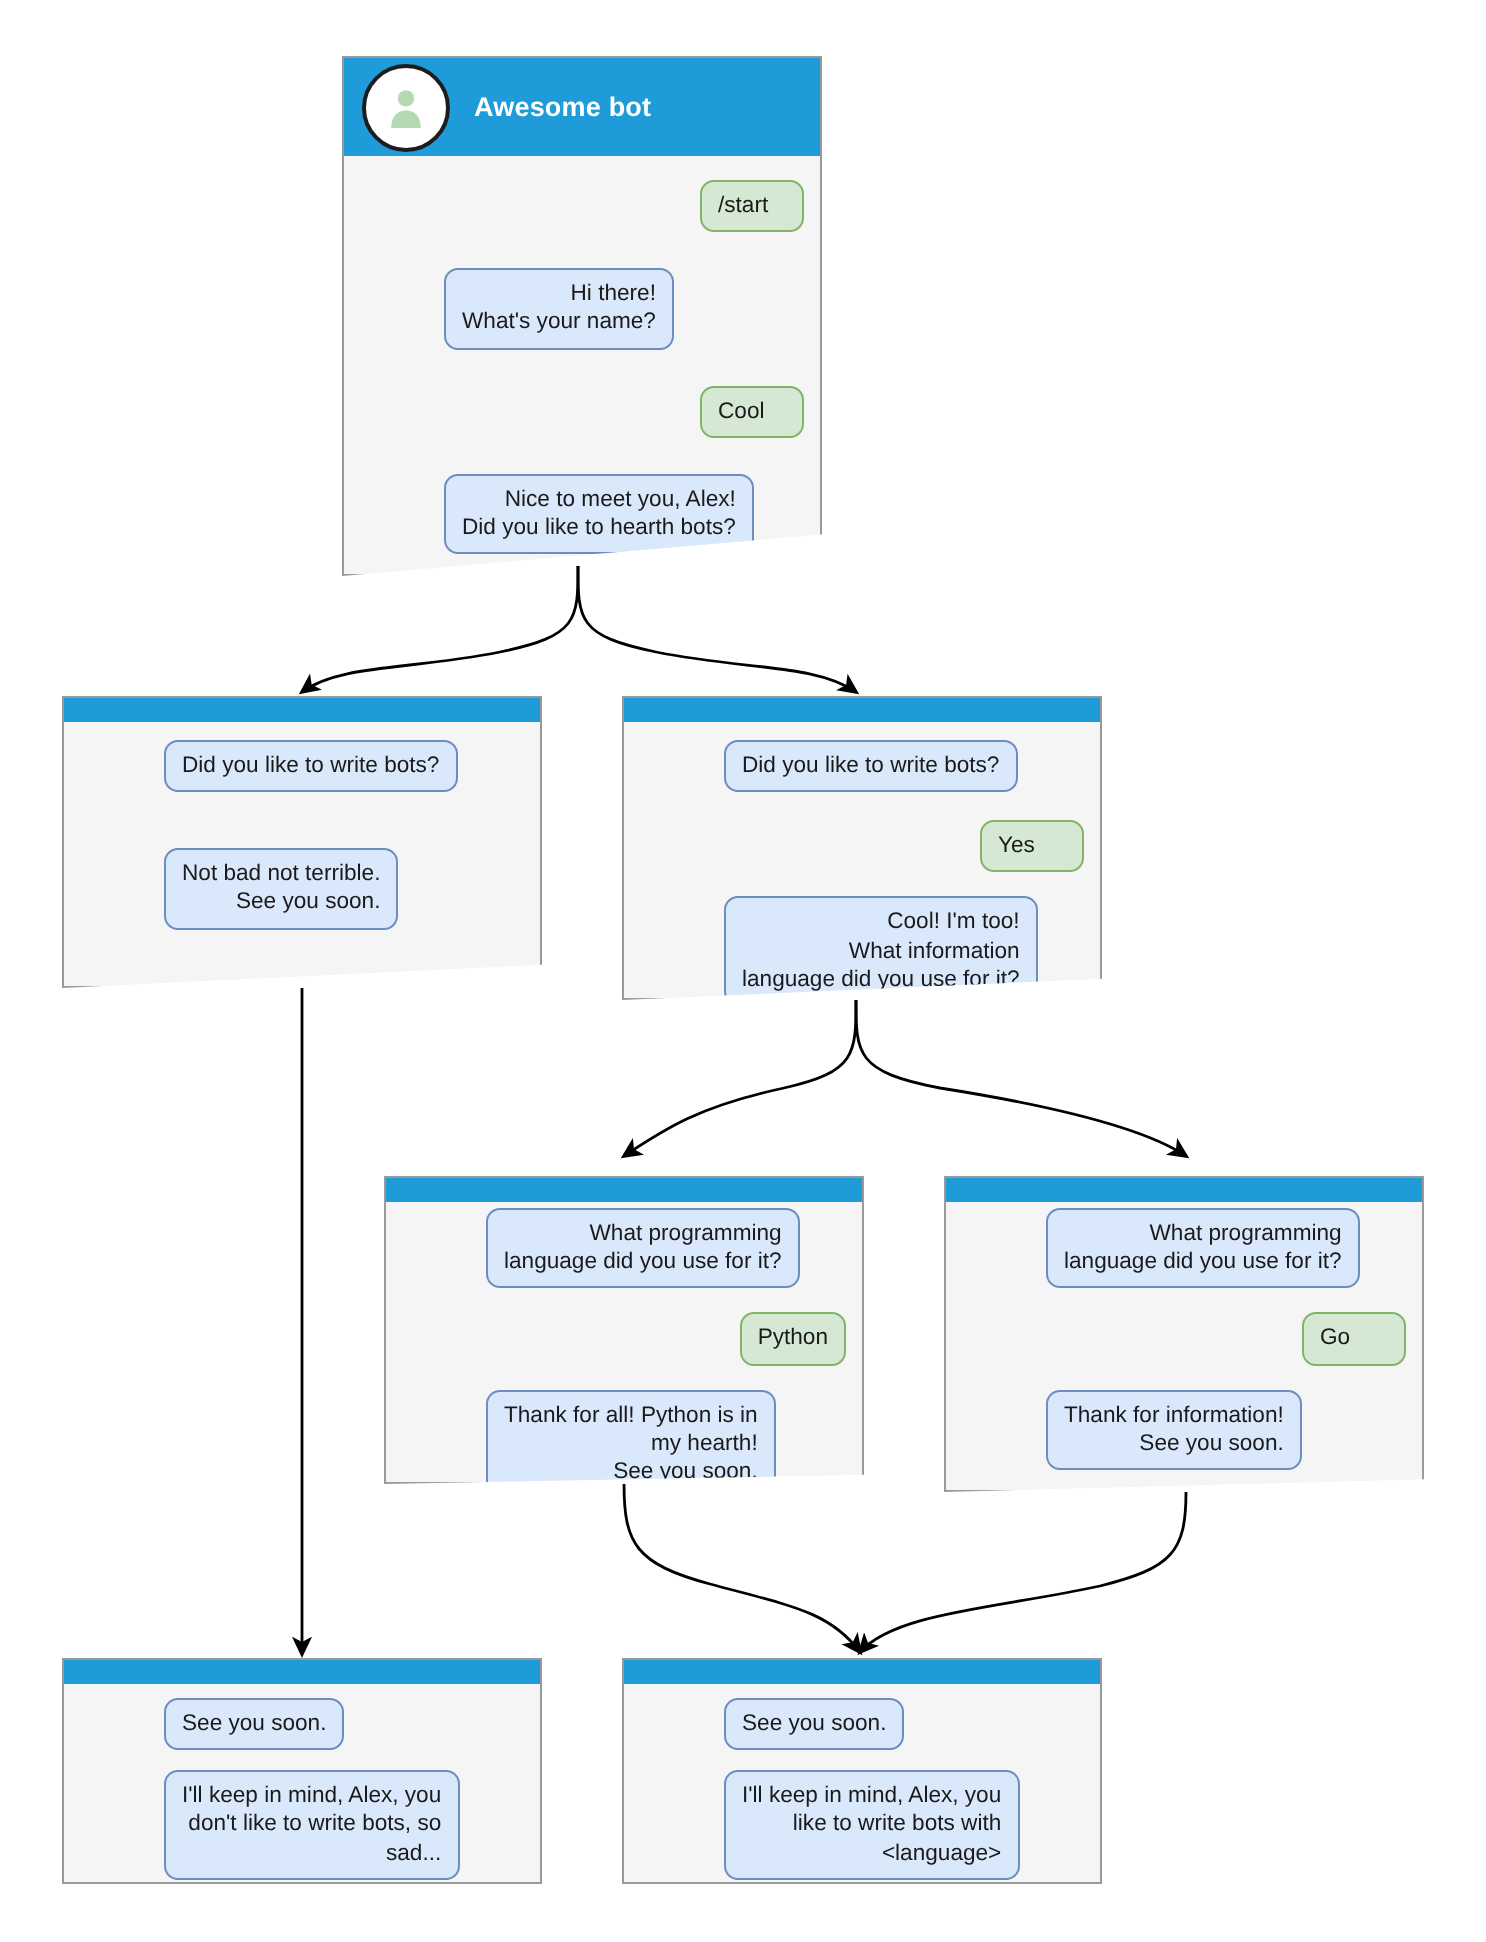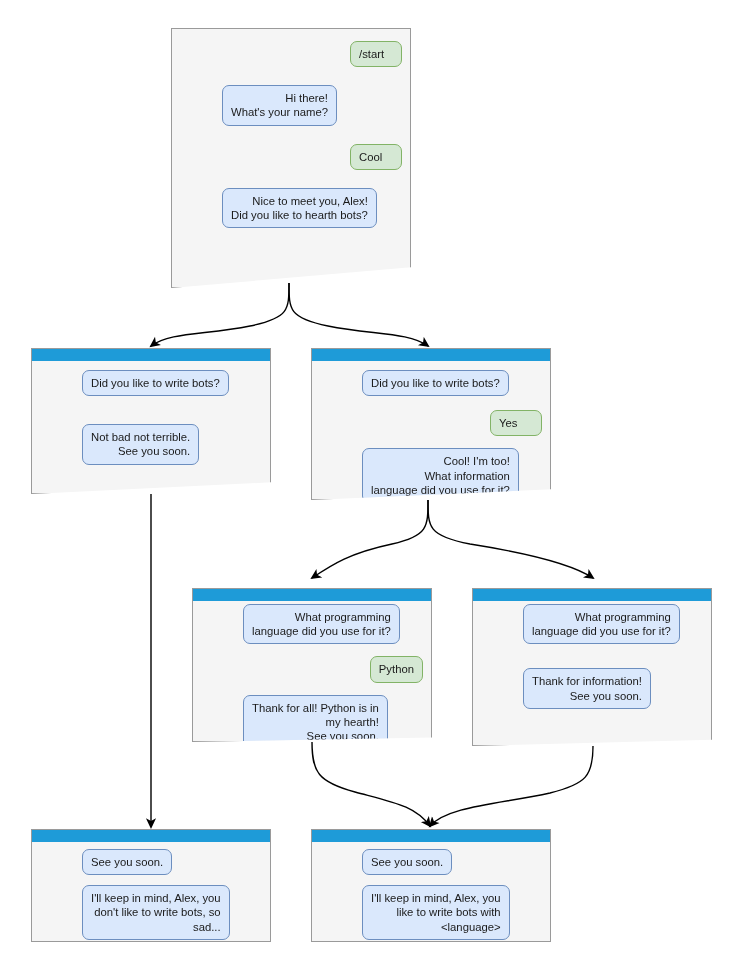--- a/index.html
+++ b/index.html
@@ -139,20 +139,29 @@
 
     <path d="M151,494 L151,827" fill="none" stroke="#000000" stroke-width="1.4" marker-end="url(#arrow)"></path>
 
     <path d="M312,742 C312,772 318,782 355,792 C396,803 415,806 430,826" fill="none" stroke="#000000" stroke-width="1.4" marker-end="url(#arrow)"></path>
 
     <path d="M593,746 C593,776 586,784 550,793 C500,804 448,806 430,826" fill="none" stroke="#000000" stroke-width="1.4" marker-end="url(#arrow)"></path>
   </svg>
 
   <div class="node root" style="left:171px; top:28px; width:240px; height:260px;
               clip-path: polygon(0 0, 100% 0, 100% 92%, 0 100%);">
+    <div class="node-header">
+      <div class="avatar">
+        <svg width="24" height="24" viewBox="0 0 24 24">
+          <circle cx="12" cy="7.2" r="4.1" fill="#b5d9b0"></circle>
+          <path d="M4.6 22 C4.6 15.6 8 13.2 12 13.2 C16 13.2 19.4 15.6 19.4 22 Z" fill="#b5d9b0"></path>
+        </svg>
+      </div>
+      <div class="bot-title">Awesome bot</div>
+    </div>
     <div class="node-body" style="padding-top:12px;">
       <div class="msg-row right">
         <div class="bubble user">/start</div>
       </div>
       <div class="sp-18"></div>
       <div class="msg-row left">
         <div class="bubble bot">Hi there!
 What's your name?</div>
       </div>
       <div class="sp-18"></div>
@@ -226,20 +235,23 @@
 
   <div class="node" style="left:472px; top:588px; width:240px; height:158px;
               clip-path: polygon(0 0, 100% 0, 100% 96%, 0 100%);">
     <div class="node-header"></div>
     <div class="node-body" style="padding-top:3px;">
       <div class="msg-row left">
         <div class="bubble bot">What programming
 language did you use for it?</div>
       </div>
       <div class="sp-12"></div>
+      <div class="msg-row right">
+        <div class="bubble user">Go</div>
+      </div>
       <div class="sp-12"></div>
       <div class="msg-row left">
         <div class="bubble bot">Thank for information!
 See you soon.</div>
       </div>
     </div>
   </div>
 
   <div class="node" style="left:31px; top:829px; width:240px; height:113px;">
     <div class="node-header"></div>

